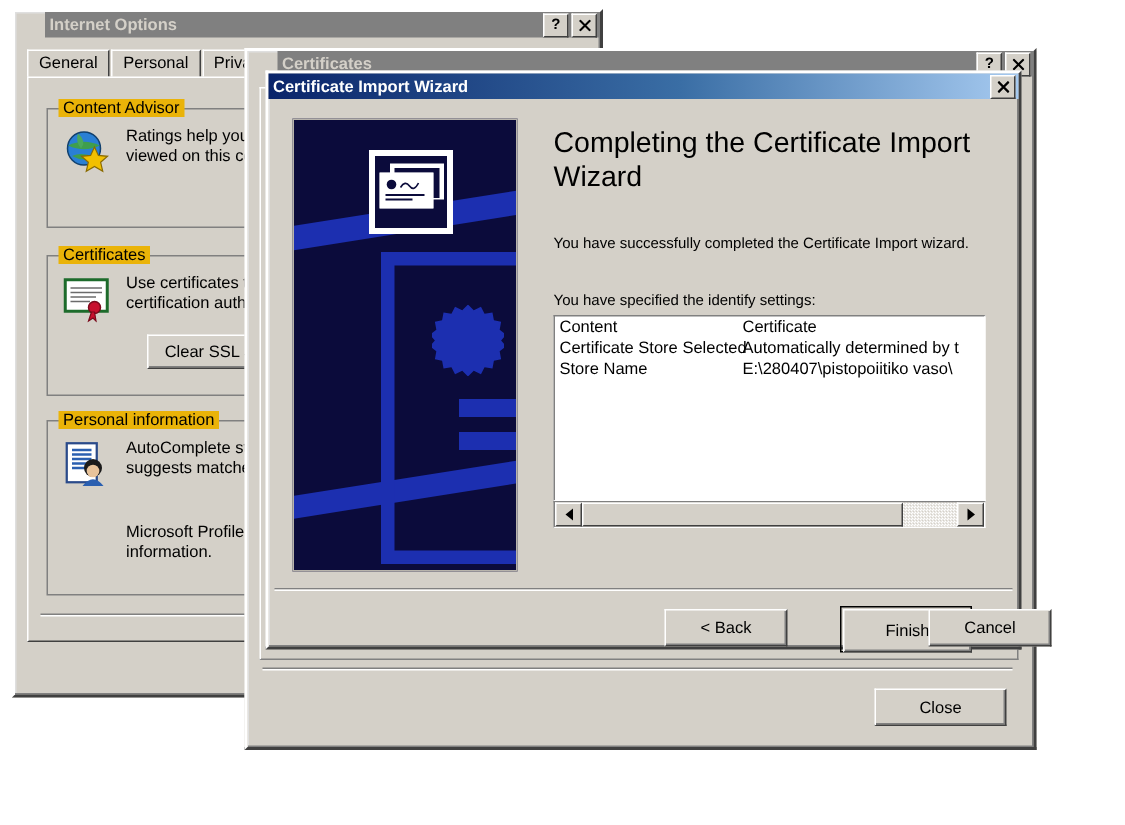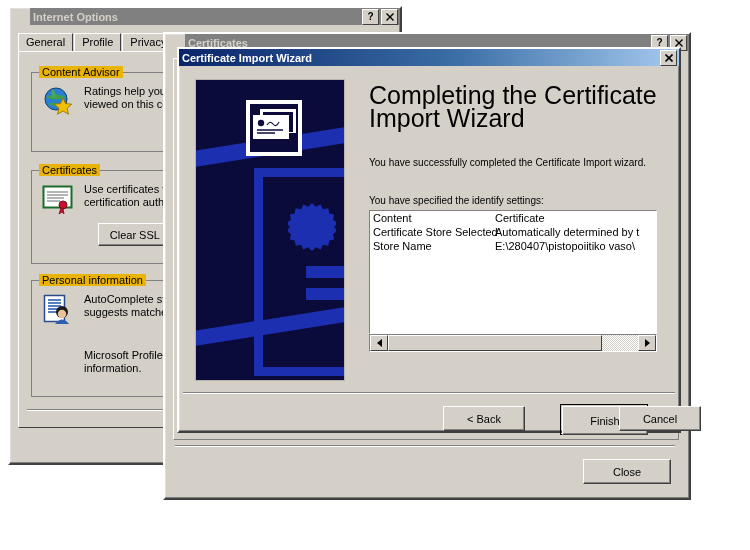--- a/index.html
+++ b/index.html
@@ -92,21 +92,21 @@
     clip-path:polygon(50% 0%,58% 8%,68% 3%,73% 13%,84% 11%,86% 22%,96% 24%,94% 35%,103% 42%,96% 50%,103% 58%,94% 65%,96% 76%,86% 78%,84% 89%,73% 87%,68% 97%,58% 92%,50% 100%,42% 92%,32% 97%,27% 87%,16% 89%,14% 78%,4% 76%,6% 65%,-3% 58%,4% 50%,-3% 42%,6% 35%,4% 24%,14% 22%,16% 11%,27% 13%,32% 3%,42% 8%);
   }
   .wm-iconbox{
     position:absolute;left:50px;top:20px;width:56px;height:56px;
     background:#ffffff;display:block;
   }
   .wm-inner{position:absolute;left:4px;top:4px;right:4px;bottom:4px;background:#0b0b3b;}
   .wm-card{position:absolute;background:#ffffff;}
   .wizhead{
     position:absolute;left:186px;top:14px;right:14px;
-    font-size:25px;line-height:23px;color:#000;
+    font-size:19px;line-height:23px;color:#000;
   }
   .wiztext{position:absolute;left:186px;right:16px;font-size:10px;line-height:14px;}
   .listbox{
     position:absolute;left:186px;width:286px;height:122px;background:#ffffff;
     border-top:1px solid #808080;border-left:1px solid #808080;
     border-right:1px solid #ffffff;border-bottom:1px solid #ffffff;
     overflow:hidden;
   }
   .lrow{display:flex;font-size:11px;line-height:14px;padding-left:3px;white-space:nowrap;}
   .lcol1{width:122px;flex:none;}
@@ -147,21 +147,21 @@
       <span class="tbtn">
         <svg width="8" height="8" viewBox="0 0 8 8">
           <path d="M0.5 0.5 L7.5 7.5 M7.5 0.5 L0.5 7.5" stroke="#000" stroke-width="1.4"></path>
         </svg>
       </span>
     </span>
   </div>
 
   <div class="tabstrip">
     <div class="tab">General</div>
-    <div class="tab">Profile</div>
+    <div class="tab">Personal</div>
     <div class="tab">Privacy</div>
   </div>
 
   <div class="tabpage">
 
     <div class="group" style="left:12px;top:20px;width:334px;height:78px;">
       <span class="glabel">Content Advisor</span>
       <span class="gicon">
         <svg width="32" height="32" viewBox="0 0 32 32">
           <circle cx="14" cy="14" r="11" fill="#2a7fd4" stroke="#11406e" stroke-width="1"></circle>

